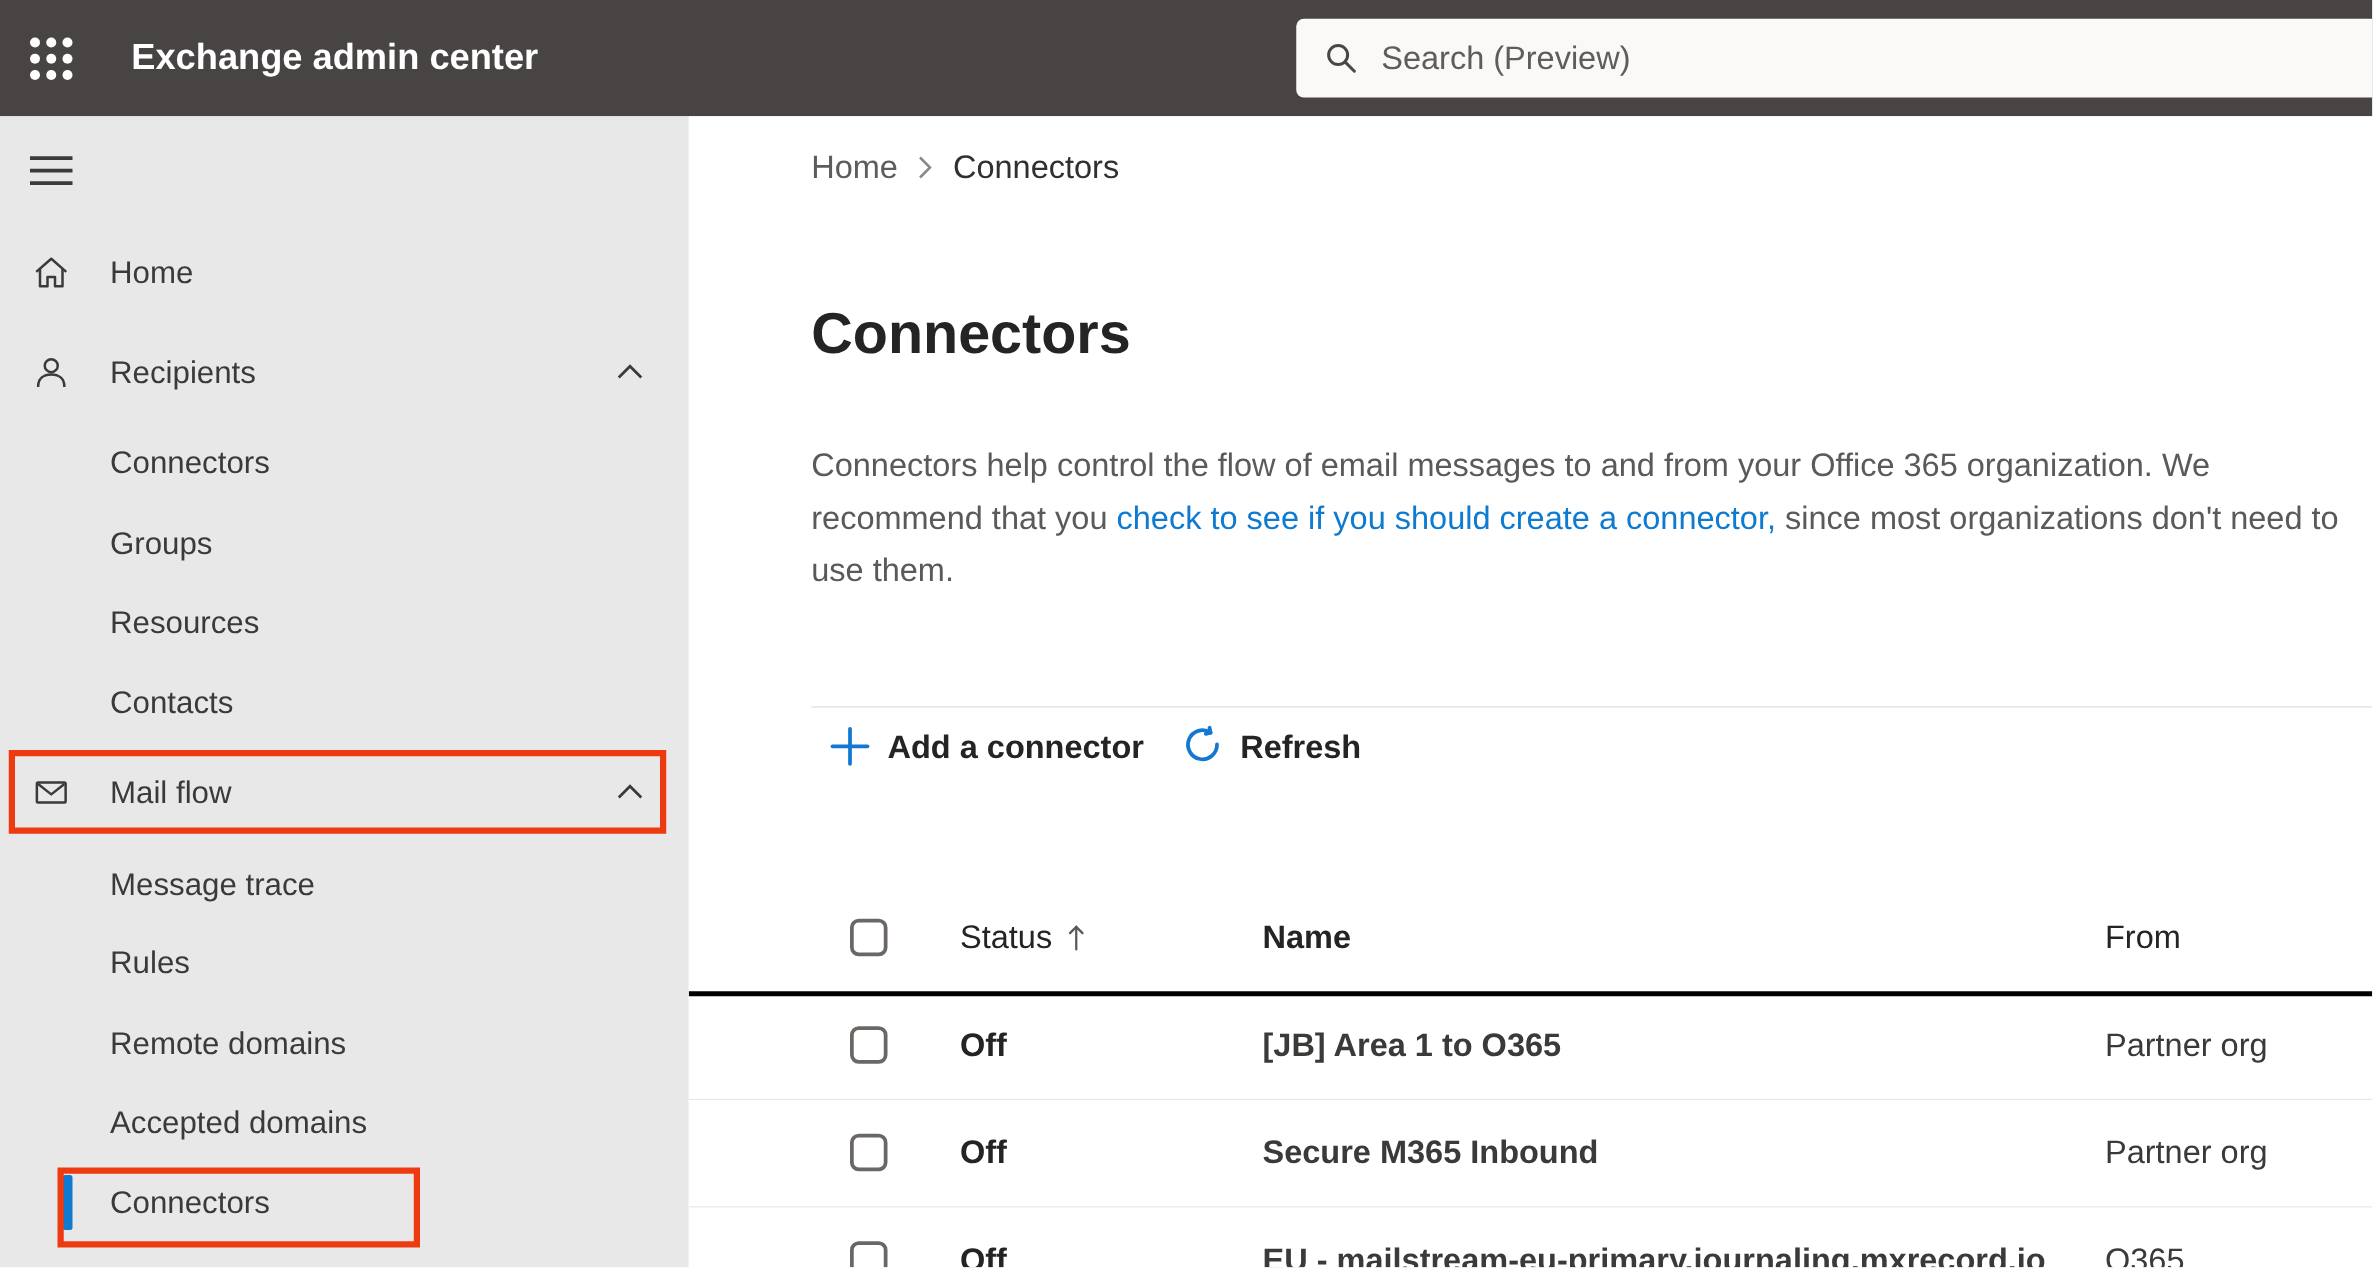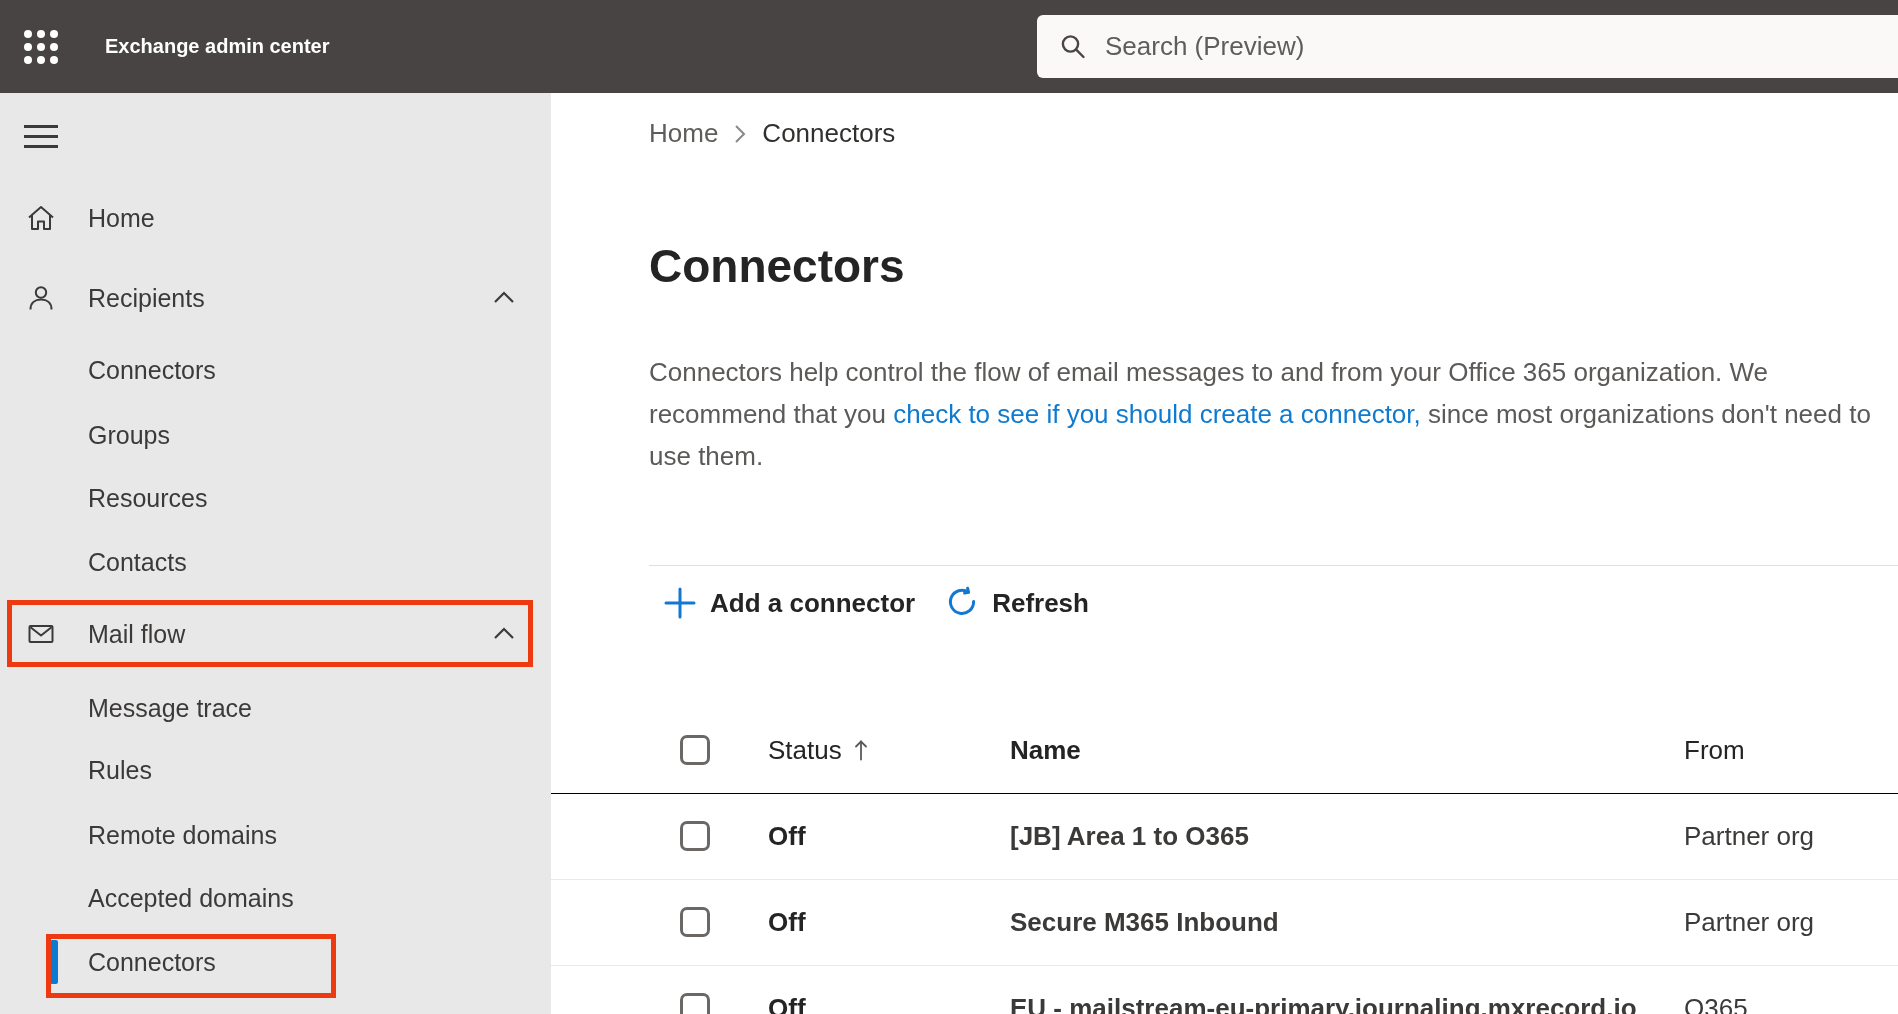--- a/index.html
+++ b/index.html
@@ -6,21 +6,21 @@
   .page{position:relative;width:1898px;height:1014px;overflow:hidden;background:#fff;
         font-family:"Liberation Sans",sans-serif;color:#242424;}
 
   
   .topbar{position:absolute;left:0;top:0;width:100%;height:93px;background:#484443;}
   .waffle{position:absolute;left:22px;top:28px;width:38px;height:38px;display:grid;
           grid-template-columns:repeat(3,1fr);grid-template-rows:repeat(3,1fr);
           place-items:center;cursor:pointer;}
   .waffle i{width:8px;height:8px;border-radius:50%;background:#fff;}
   .topbar-title{position:absolute;left:105px;top:0;height:93px;line-height:93px;
-                color:#fff;font-size:20px;font-weight:600;white-space:nowrap;}
+                color:#fff;font-size:29px;font-weight:600;white-space:nowrap;}
   .searchbox{position:absolute;left:1037px;top:15px;right:0;height:63px;background:#faf9f8;
              border-radius:6px 0 0 6px;display:flex;align-items:center;}
   .searchbox svg{margin-left:20px;flex:0 0 auto;}
   .searchbox input{border:0;outline:0;background:transparent;font-family:inherit;
                    font-size:26px;color:#3b3a39;margin-left:14px;width:640px;}
   .searchbox input::placeholder{color:#5f5d5b;opacity:1;}
 
   
   .sidebar{position:absolute;left:0;top:93px;width:551px;bottom:0;background:#e9e8e8;overflow:hidden;}
   .hamburger{position:absolute;left:24px;top:32px;width:34px;height:23px;cursor:pointer;}
@@ -41,35 +41,35 @@
               font-size:26px;}
   .breadcrumb .bc-home{color:#5f5d5b;cursor:pointer;}
   .breadcrumb svg{margin:2px 16px 0 16px;}
   .breadcrumb .bc-cur{color:#32302f;}
   .page-title{position:absolute;left:98px;top:147px;font-size:46px;font-weight:700;
               color:#242424;line-height:52px;}
   .desc{position:absolute;left:98px;top:258px;width:1222px;font-size:26px;line-height:42px;
         color:#5c5a58;}
   .desc a{color:#0f7bd0;text-decoration:none;cursor:pointer;}
   .divider{position:absolute;left:98px;right:0;border-top:1px solid #e1dfdd;}
-  .toolbar{position:absolute;left:112px;top:493px;height:56px;display:flex;align-items:flex-start;}
+  .toolbar{position:absolute;left:112px;top:465px;height:56px;display:flex;align-items:flex-end;}
   .tbtn{display:flex;align-items:center;cursor:pointer;font-size:26px;font-weight:600;
         color:#242424;white-space:nowrap;}
   .tbtn svg{margin-right:13px;}
   .tbtn + .tbtn{margin-left:30px;}
 
   
   .trow{position:absolute;left:0;right:0;height:86px;}
   .trow .cb{position:absolute;left:129px;top:28px;width:30px;height:30px;border:3px solid #6b6765;
             border-radius:7px;box-sizing:border-box;background:#fff;cursor:pointer;}
   .tcell{position:absolute;top:50%;transform:translateY(-50%);white-space:nowrap;}
   .col-status{left:217px;}
   .col-name{left:459px;font-weight:bold;}
   .col-from{left:1097px;margin-left:36px;}
-  .thead{top:614px;border-bottom:1px solid #000000;font-size:26px;color:#242424;}
+  .thead{top:614px;border-bottom:4px solid #000000;font-size:26px;color:#242424;}
   .thead .col-status{display:flex;align-items:center;}
   .thead .col-status svg{margin-left:12px;}
   .row1{top:700px;border-bottom:1px solid #ebe9e7;}
   .row2{top:786px;border-bottom:1px solid #ebe9e7;}
   .row3{top:872px;}
   .cell-status{font-size:26px;font-weight:700;color:#242424;}
   .cell-name,.cell-from{font-size:26px;color:#3b3a39;}
 </style>
 </head>
 <body>

